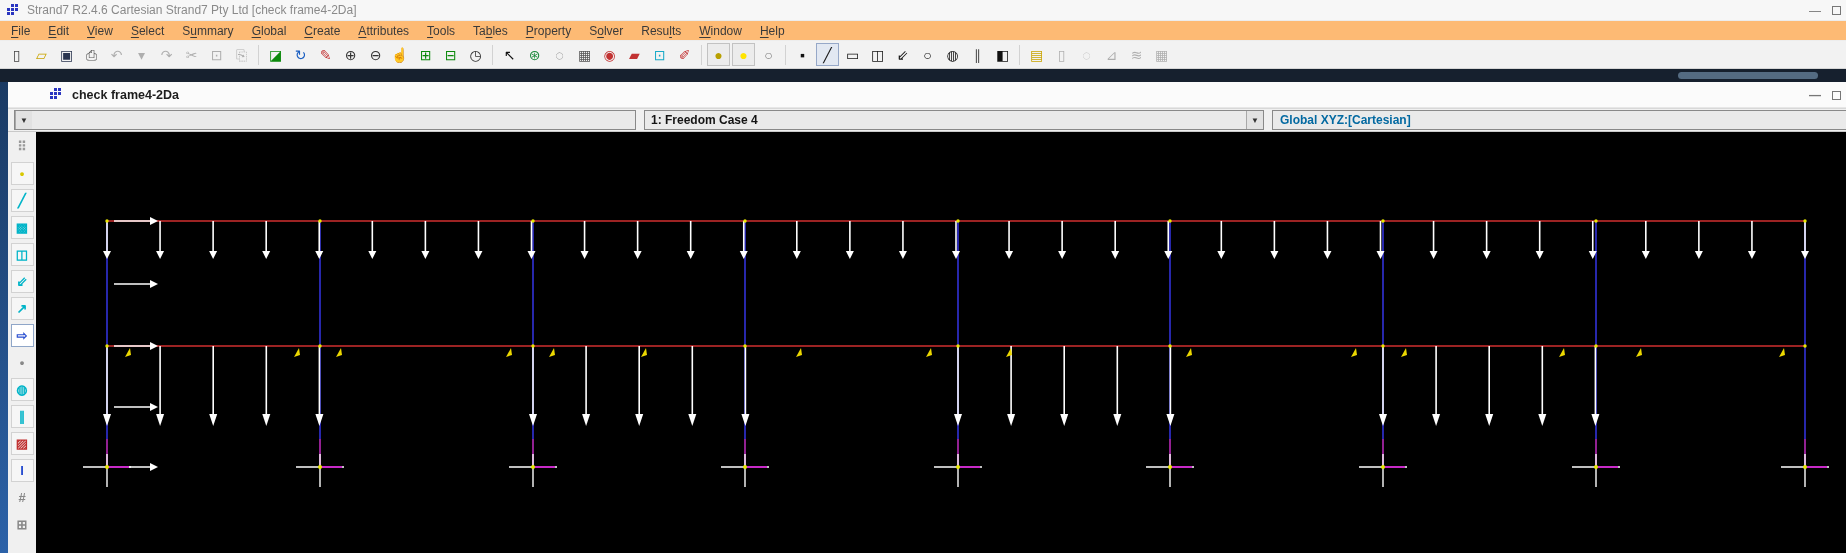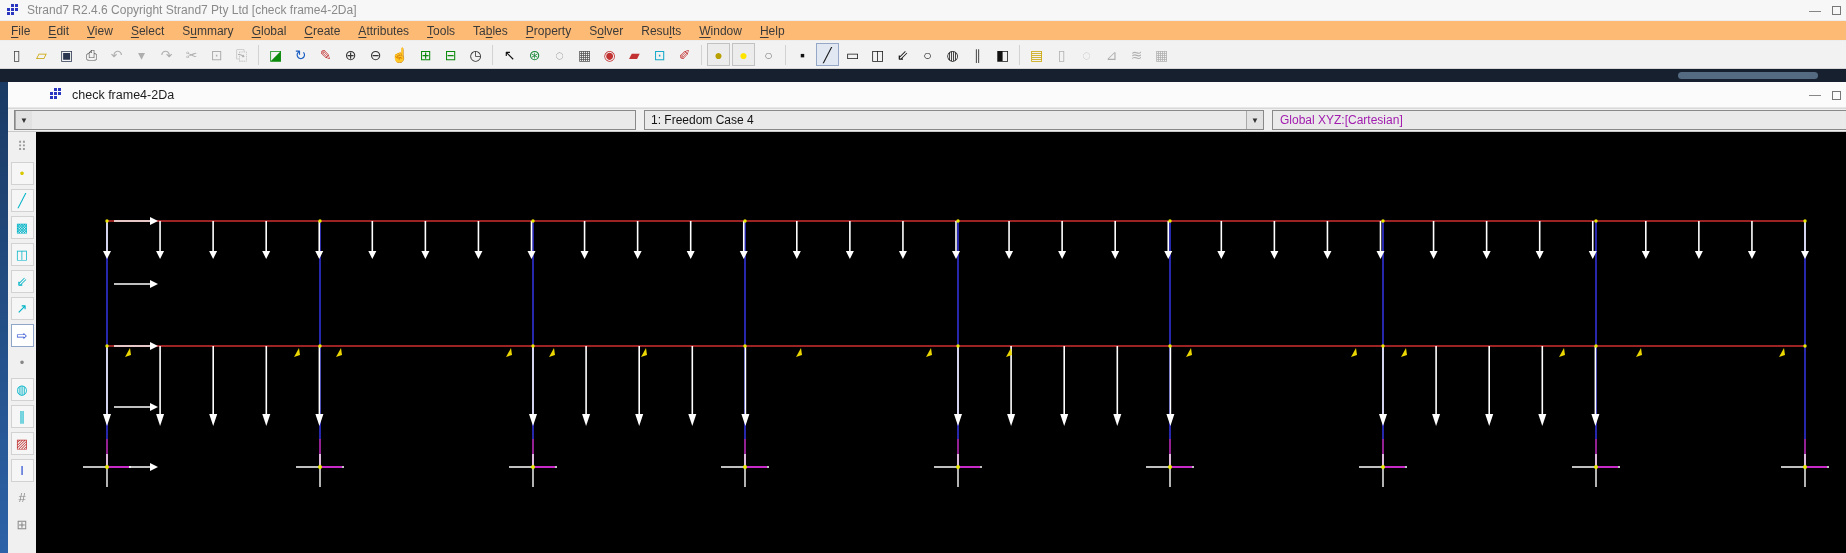--- a/index.html
+++ b/index.html
@@ -28,21 +28,21 @@
   .toolbar { height:28px; background:#f2f2f2; display:flex; align-items:center;
              padding-left:4px; border-bottom:1px solid #d6d6d6; }
   .tb { width:23px; height:23px; margin:0 1px; display:flex; align-items:center; justify-content:center;
         border:1px solid transparent; background:transparent; font-size:14px; line-height:1; cursor:default; }
   .tb.boxed   { border:1px solid #c2c2c2; background:#ececec; }
   .tb.pressed { border:1px solid #96a8c8; background:#e2e8f2; }
   .tb.dim     { opacity:.35; filter:grayscale(1); }
   .tbsep { width:1px; height:20px; background:#d2d2d2; margin:0 4px; flex:none; }
 
   
-  .workspace { position:relative; height:484px; }
+  .workspace { position:relative; height:484px;font-weight:bold; }
   .left-edge { position:absolute; left:0; top:13px; bottom:0; width:8px;
                background:linear-gradient(180deg,#1a3a63,#2c62a8); z-index:5; }
   .mdi-strip { height:13px; background:#16202e; position:relative; }
   .mdi-pill { position:absolute; right:28px; top:3px; width:140px; height:7px;
               border-radius:4px; background:#546b82; }
 
   .docbar { height:26px; margin-left:8px; background:#fbfbfb; border-bottom:1px solid #e7e7e7;
             display:flex; align-items:center; padding-left:42px; position:relative;
             font-size:12.5px; color:#1d1d1d; }
   .docbar .s7logo { margin-right:9px; }
@@ -52,21 +52,21 @@
   .comborow { height:24px; margin-left:8px; background:#f0f0f0; border-top:1px solid #d8d8d8;
               border-bottom:1px solid #c9c9c9; display:flex; align-items:center; padding-left:6px; }
   .combo { height:20px; background:#eaeaea; border:1px solid #898989; display:flex;
            align-items:center; font-size:12px; color:#141414; margin-right:8px; }
   .combo .val { padding-left:6px; flex:1; white-space:nowrap; overflow:hidden; }
   .combo .dd  { width:17px; height:18px; border-left:1px solid #a8a8a8; background:#e2e2e2;
                 display:flex; align-items:center; justify-content:center; font-size:8px; color:#333; }
   .c1 { width:622px; } .c2 { width:620px; }
   .coordpanel { height:20px; flex:1; margin-right:0; background:#eaeaea; border:1px solid #898989;
                 border-right:none; display:flex; align-items:center; padding-left:7px;
-                font-size:12px; color:#a21caf; }
+                font-size:12px; color:#0369a1; }
 
   
   .main { display:flex; height:421px; }
   .lefttools { width:28px; margin-left:8px; background:#f0f0f0; display:flex; flex-direction:column;
                align-items:center; padding-top:3px; gap:4px; flex:none; }
   .lt { width:23px; height:23px; display:flex; align-items:center; justify-content:center;
         background:#f6f6f6; border:1px solid #d2d2d2; font-size:13px; line-height:1; cursor:default; flex:none;}
   .lt.flat { background:transparent; border-color:transparent; }
   .lt.pressed { background:#ffffff; border:1px solid #8fa6c8; }
   .canvas { flex:1; background:#000; position:relative; }
@@ -78,21 +78,21 @@
 <div class="titlebar">
   <span class="s7logo">
     <i style="left:0;top:4px"></i>
       <i style="left:0;top:8px"></i>
       <i style="left:4px;top:0"></i>
     <i style="left:4px;top:4px"></i>
       <i style="left:4px;top:8px"></i>
       <i style="left:8px;top:0"></i>
     <i style="left:8px;top:4px"></i>
   </span>
-  <span class="ttl">Strand7 R2.4.6 Copyright Strand7 Pty Ltd [check frame4-2Da]</span>
+  <span class="ttl">Strand7 R2.4.6 Cartesian Strand7 Pty Ltd [check frame4-2Da]</span>
   <span class="wctl">
     <span class="wbtn">—</span>
     <span class="wbtn half">
         <span class="maxbox"></span>
       </span>
   </span>
 </div>
 
 <div class="menubar" id="menubar">
     <div class="menu-item"><u>F</u>ile</div>

